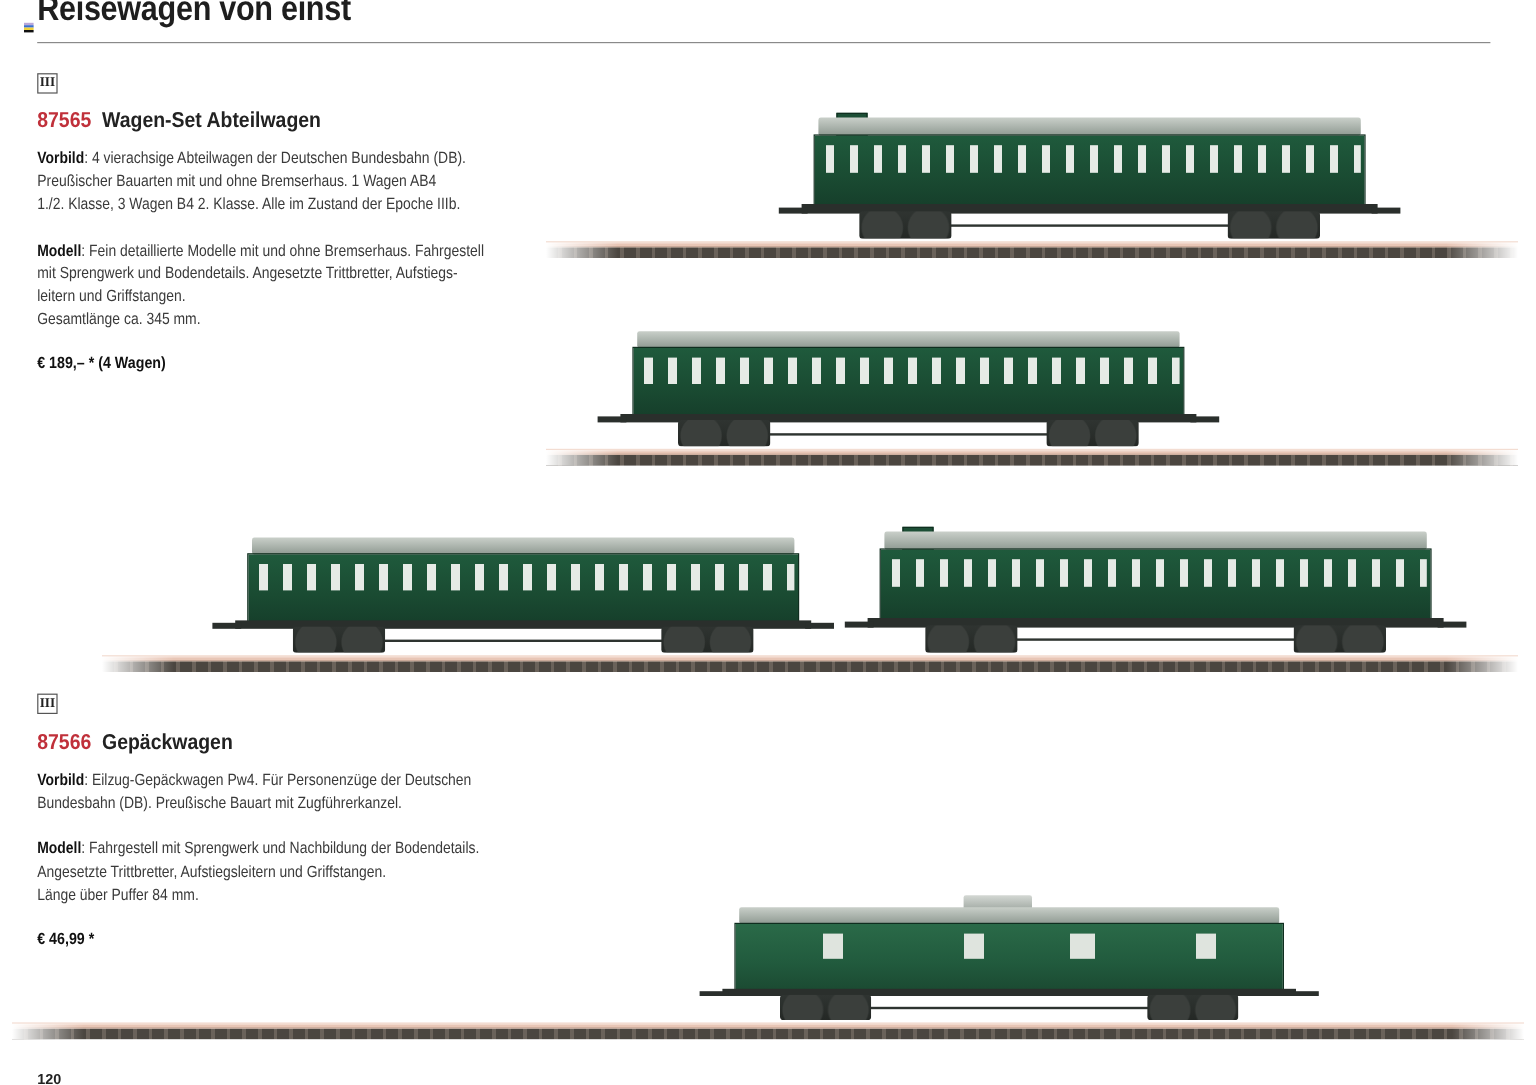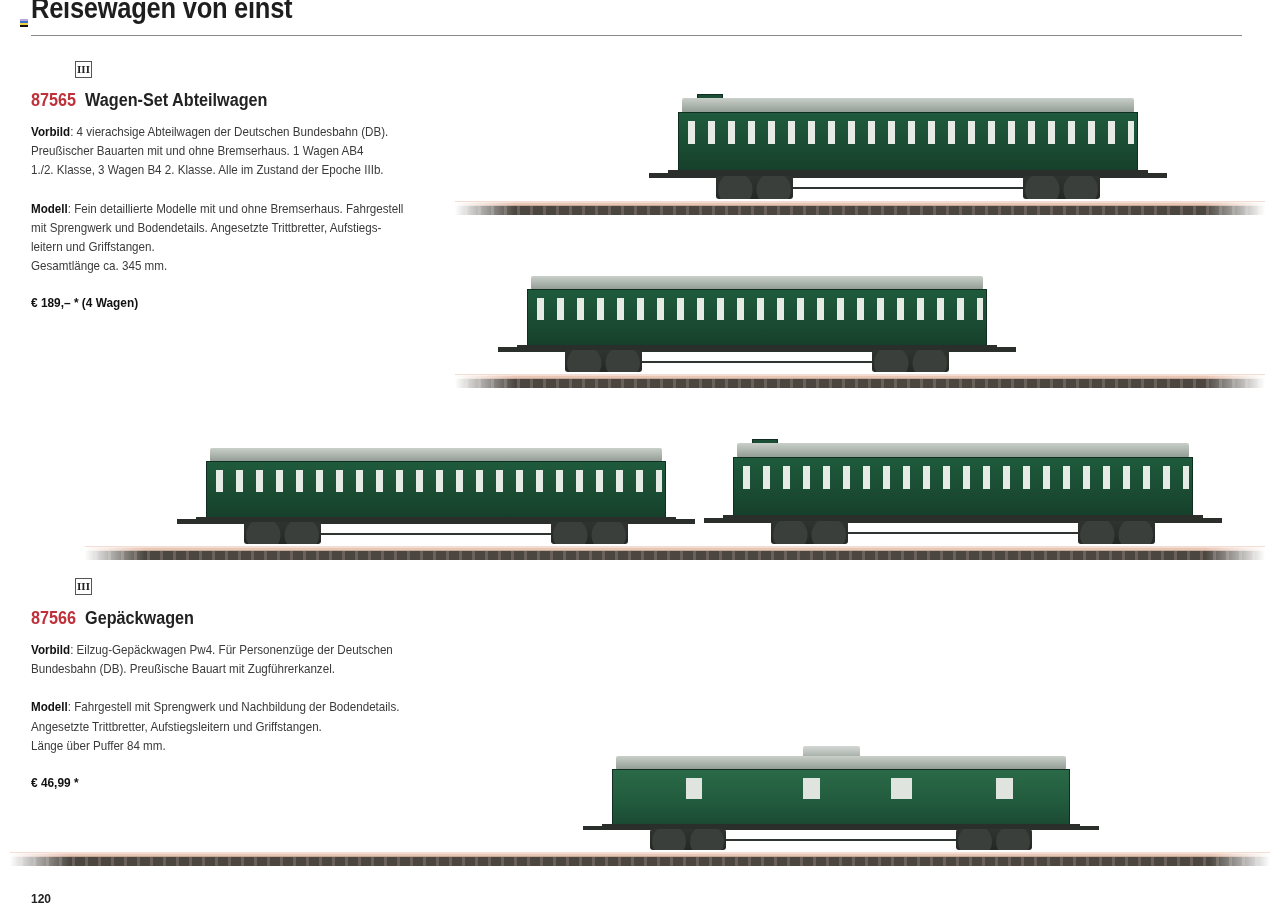--- a/index.html
+++ b/index.html
@@ -15,21 +15,21 @@
     color:#1e1e1e; white-space:nowrap;
     transform:scaleX(0.88); transform-origin:left top;
   }
   .colorbar { position:absolute; left:20px; top:19px; width:8px; height:8px; }
   .colorbar span { display:block; height:2px; }
   .rule { position:absolute; left:31px; right:38px; top:35px; height:1px; background:#8a8a8a; }
 
   .epoch {
     position:absolute; width:15px; height:15px; border:1px solid #555;
     font-family:"Liberation Serif", serif; font-weight:bold; font-size:11px;
-    line-height:15px; text-align:center; color:#222; background:#fff;margin-left:44px;
+    line-height:15px; text-align:center; color:#222; background:#fff;
   }
   .prod-head {
     position:absolute; font-size:18px; font-weight:bold; white-space:nowrap;
     transform:scaleX(0.9); transform-origin:left top;
   }
   .prod-head .num { color:#c0303a; margin-right:10px; }
   .prod-head .name { color:#222; }
   .desc {
     position:absolute; width:460px; font-size:13.5px; line-height:19.2px;
     color:#3a3a3a; transform:scaleX(0.86); transform-origin:left top;

